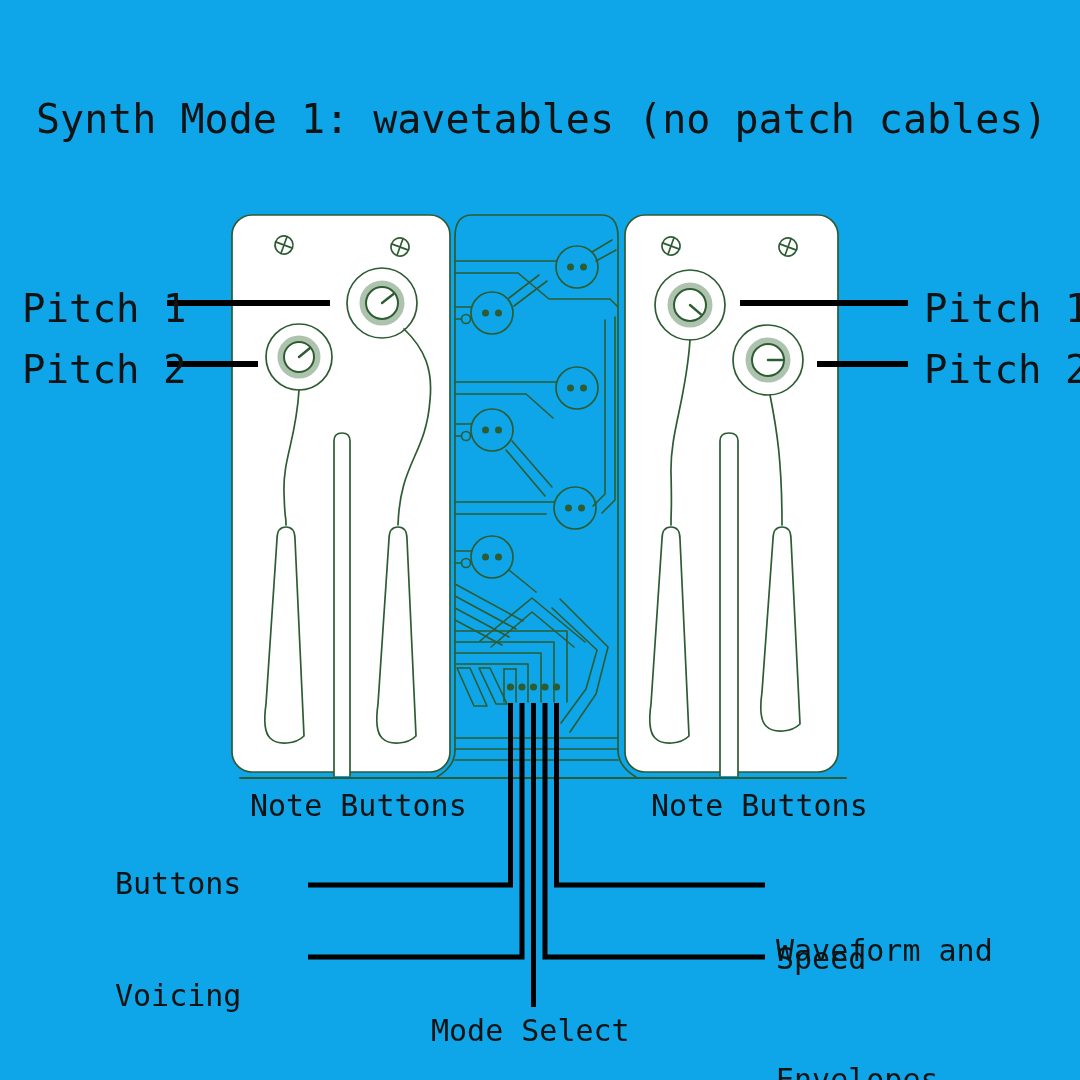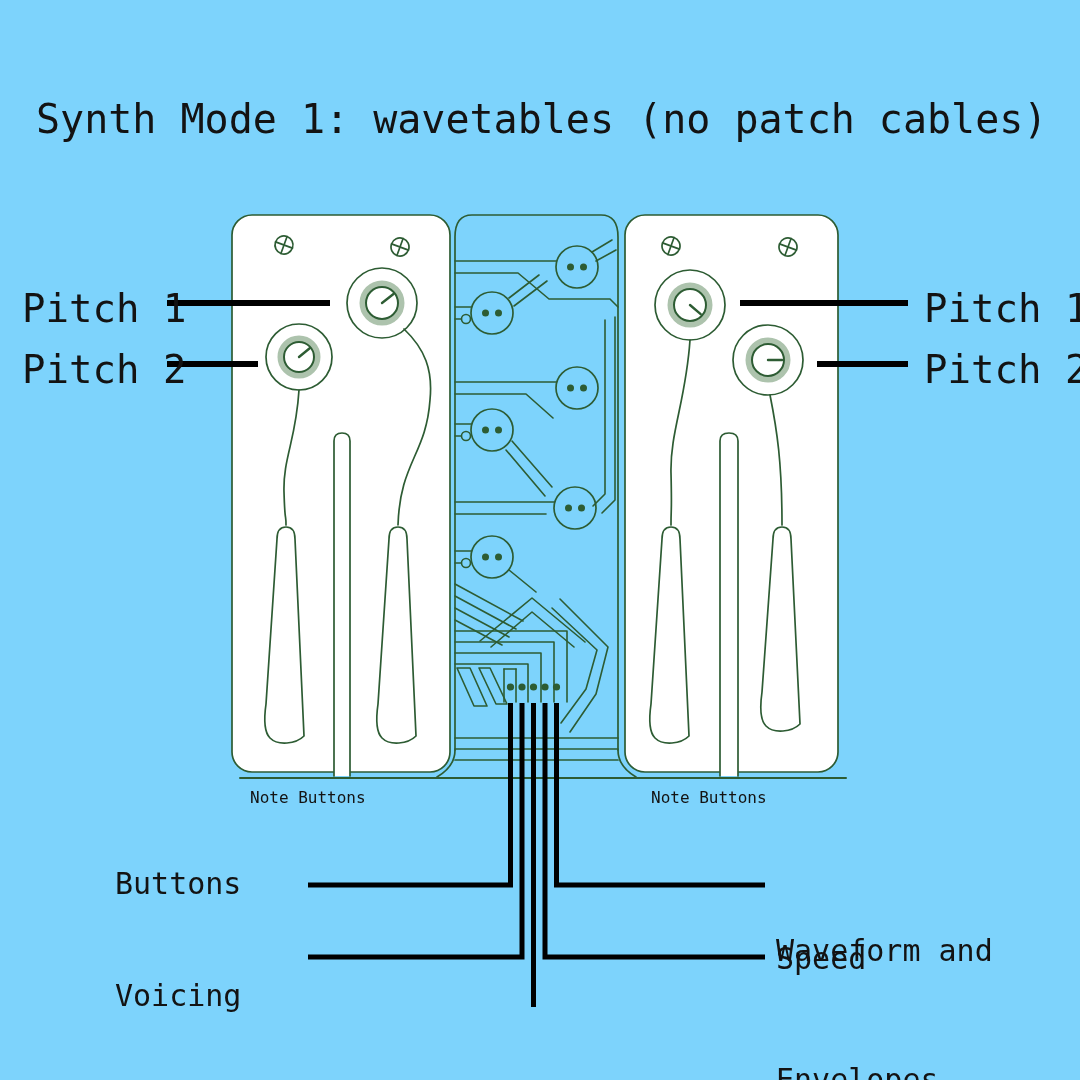--- a/index.html
+++ b/index.html
@@ -1,31 +1,31 @@
 <!DOCTYPE html>
 <html><head>
 <meta charset="utf-8">
 <style>
   html,body{margin:0;padding:0;background:#fff;}
   #canvas{
     position:relative;
     width:1080px;height:1080px;
-    background:#7dd3fc;
+    background:#0ea5e9;
     font-family:"DejaVu Sans Mono","Liberation Mono",monospace;
     color:#111;
     overflow:hidden;
   }
   .lbl{position:absolute;white-space:pre;color:#131313;}
   #title{left:36px;top:96px;font-size:40px;letter-spacing:0px;}
   .pitch{font-size:39px;}
   #pitch1-left{left:22px;top:286px;}
   #pitch2-left{left:22px;top:347px;}
   #pitch1-right{left:924px;top:286px;}
   #pitch2-right{left:924px;top:347px;}
-  .notebtn{font-size:16px;}
+  .notebtn{font-size:30px;}
   #note-buttons-left{left:250px;top:788px;}
   #note-buttons-right{left:651px;top:788px;}
   .ctl{font-size:30px;}
   #waveform-label{left:115px;top:866px;}
   #voicing-label{left:115px;top:938px;margin-top:40px;}
   #rhythms-label{left:776px;top:843px;line-height:43px;}
   #speed-label{left:776px;top:941px;}
   #mode-select-label{left:431px;top:1013px;}
   svg{position:absolute;left:0;top:0;}
 </style>
@@ -231,14 +231,15 @@
   <div id="note-buttons-left" class="lbl notebtn">Note Buttons</div>
   <div id="note-buttons-right" class="lbl notebtn">Note Buttons</div>
 
   <div id="waveform-label" class="lbl ctl">Buttons</div>
   <div id="voicing-label" class="lbl ctl">Voicing</div>
   <div id="rhythms-label" class="lbl ctl">
     <div>Waveform and</div>
     <div>Envelopes</div>
   </div>
   <div id="speed-label" class="lbl ctl">Speed</div>
+  <div id="mode-select-label" class="lbl ctl">Mode Select</div>
 
 </div>
 
 </body></html>

